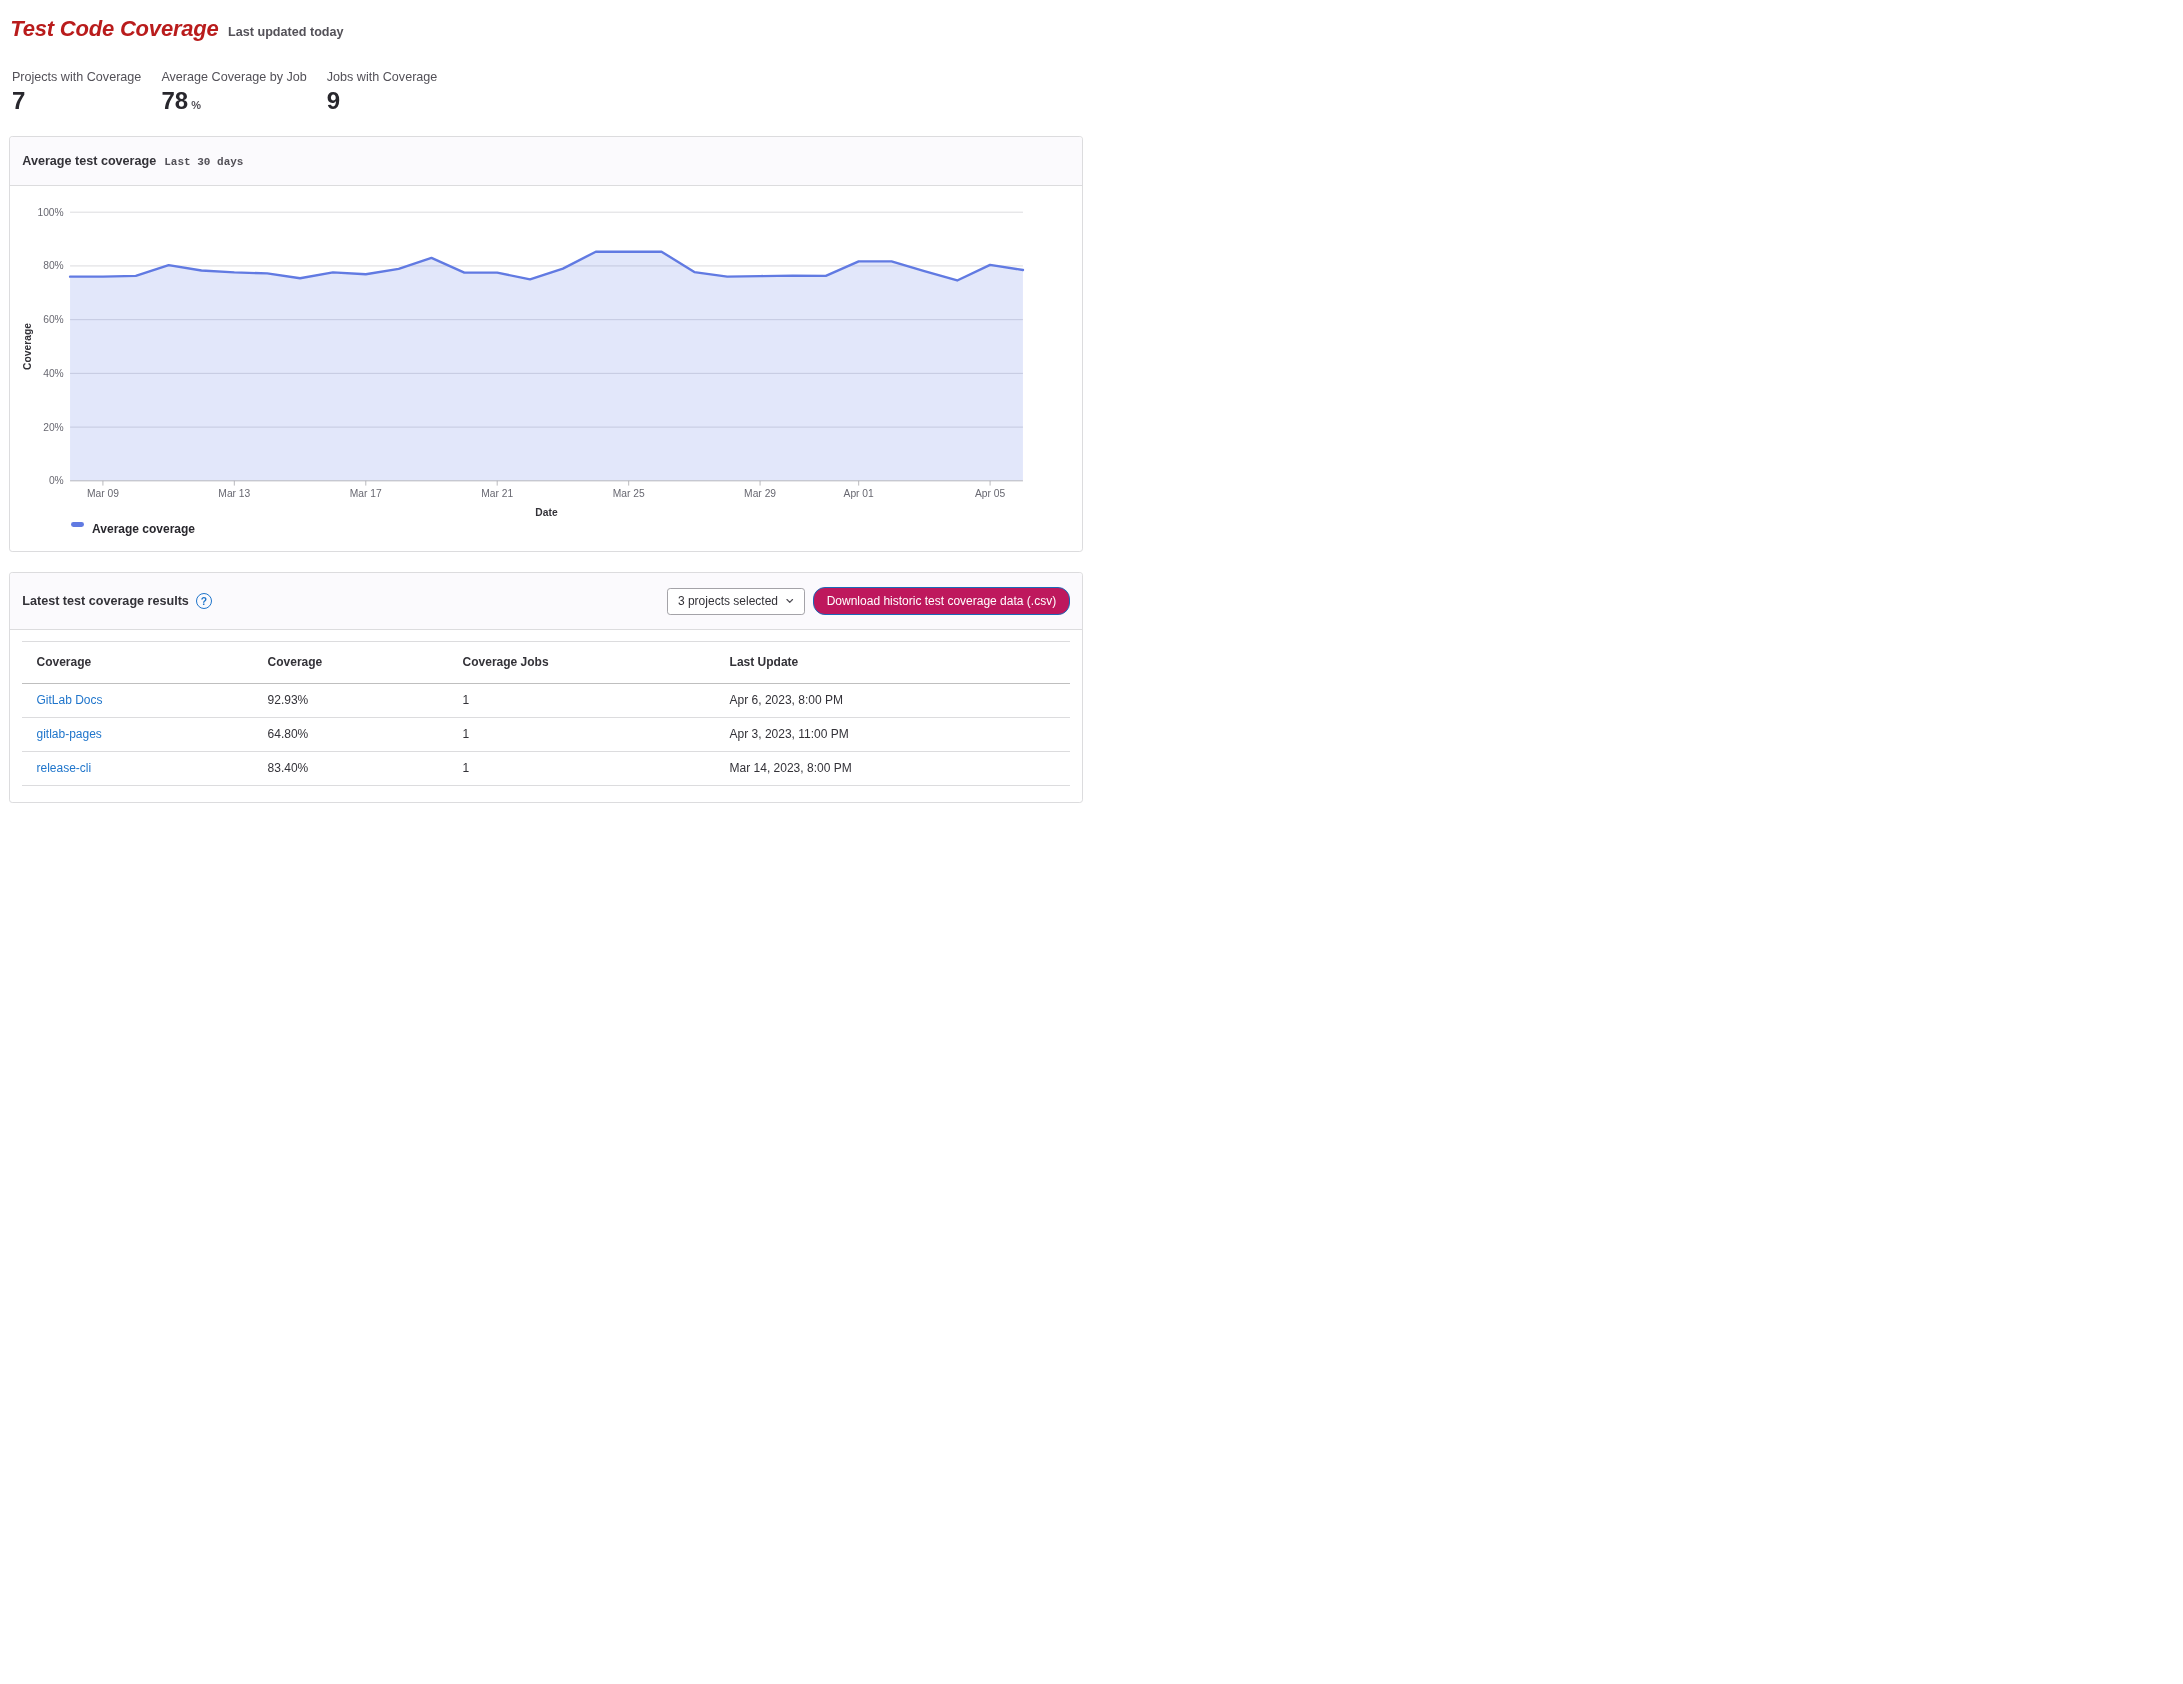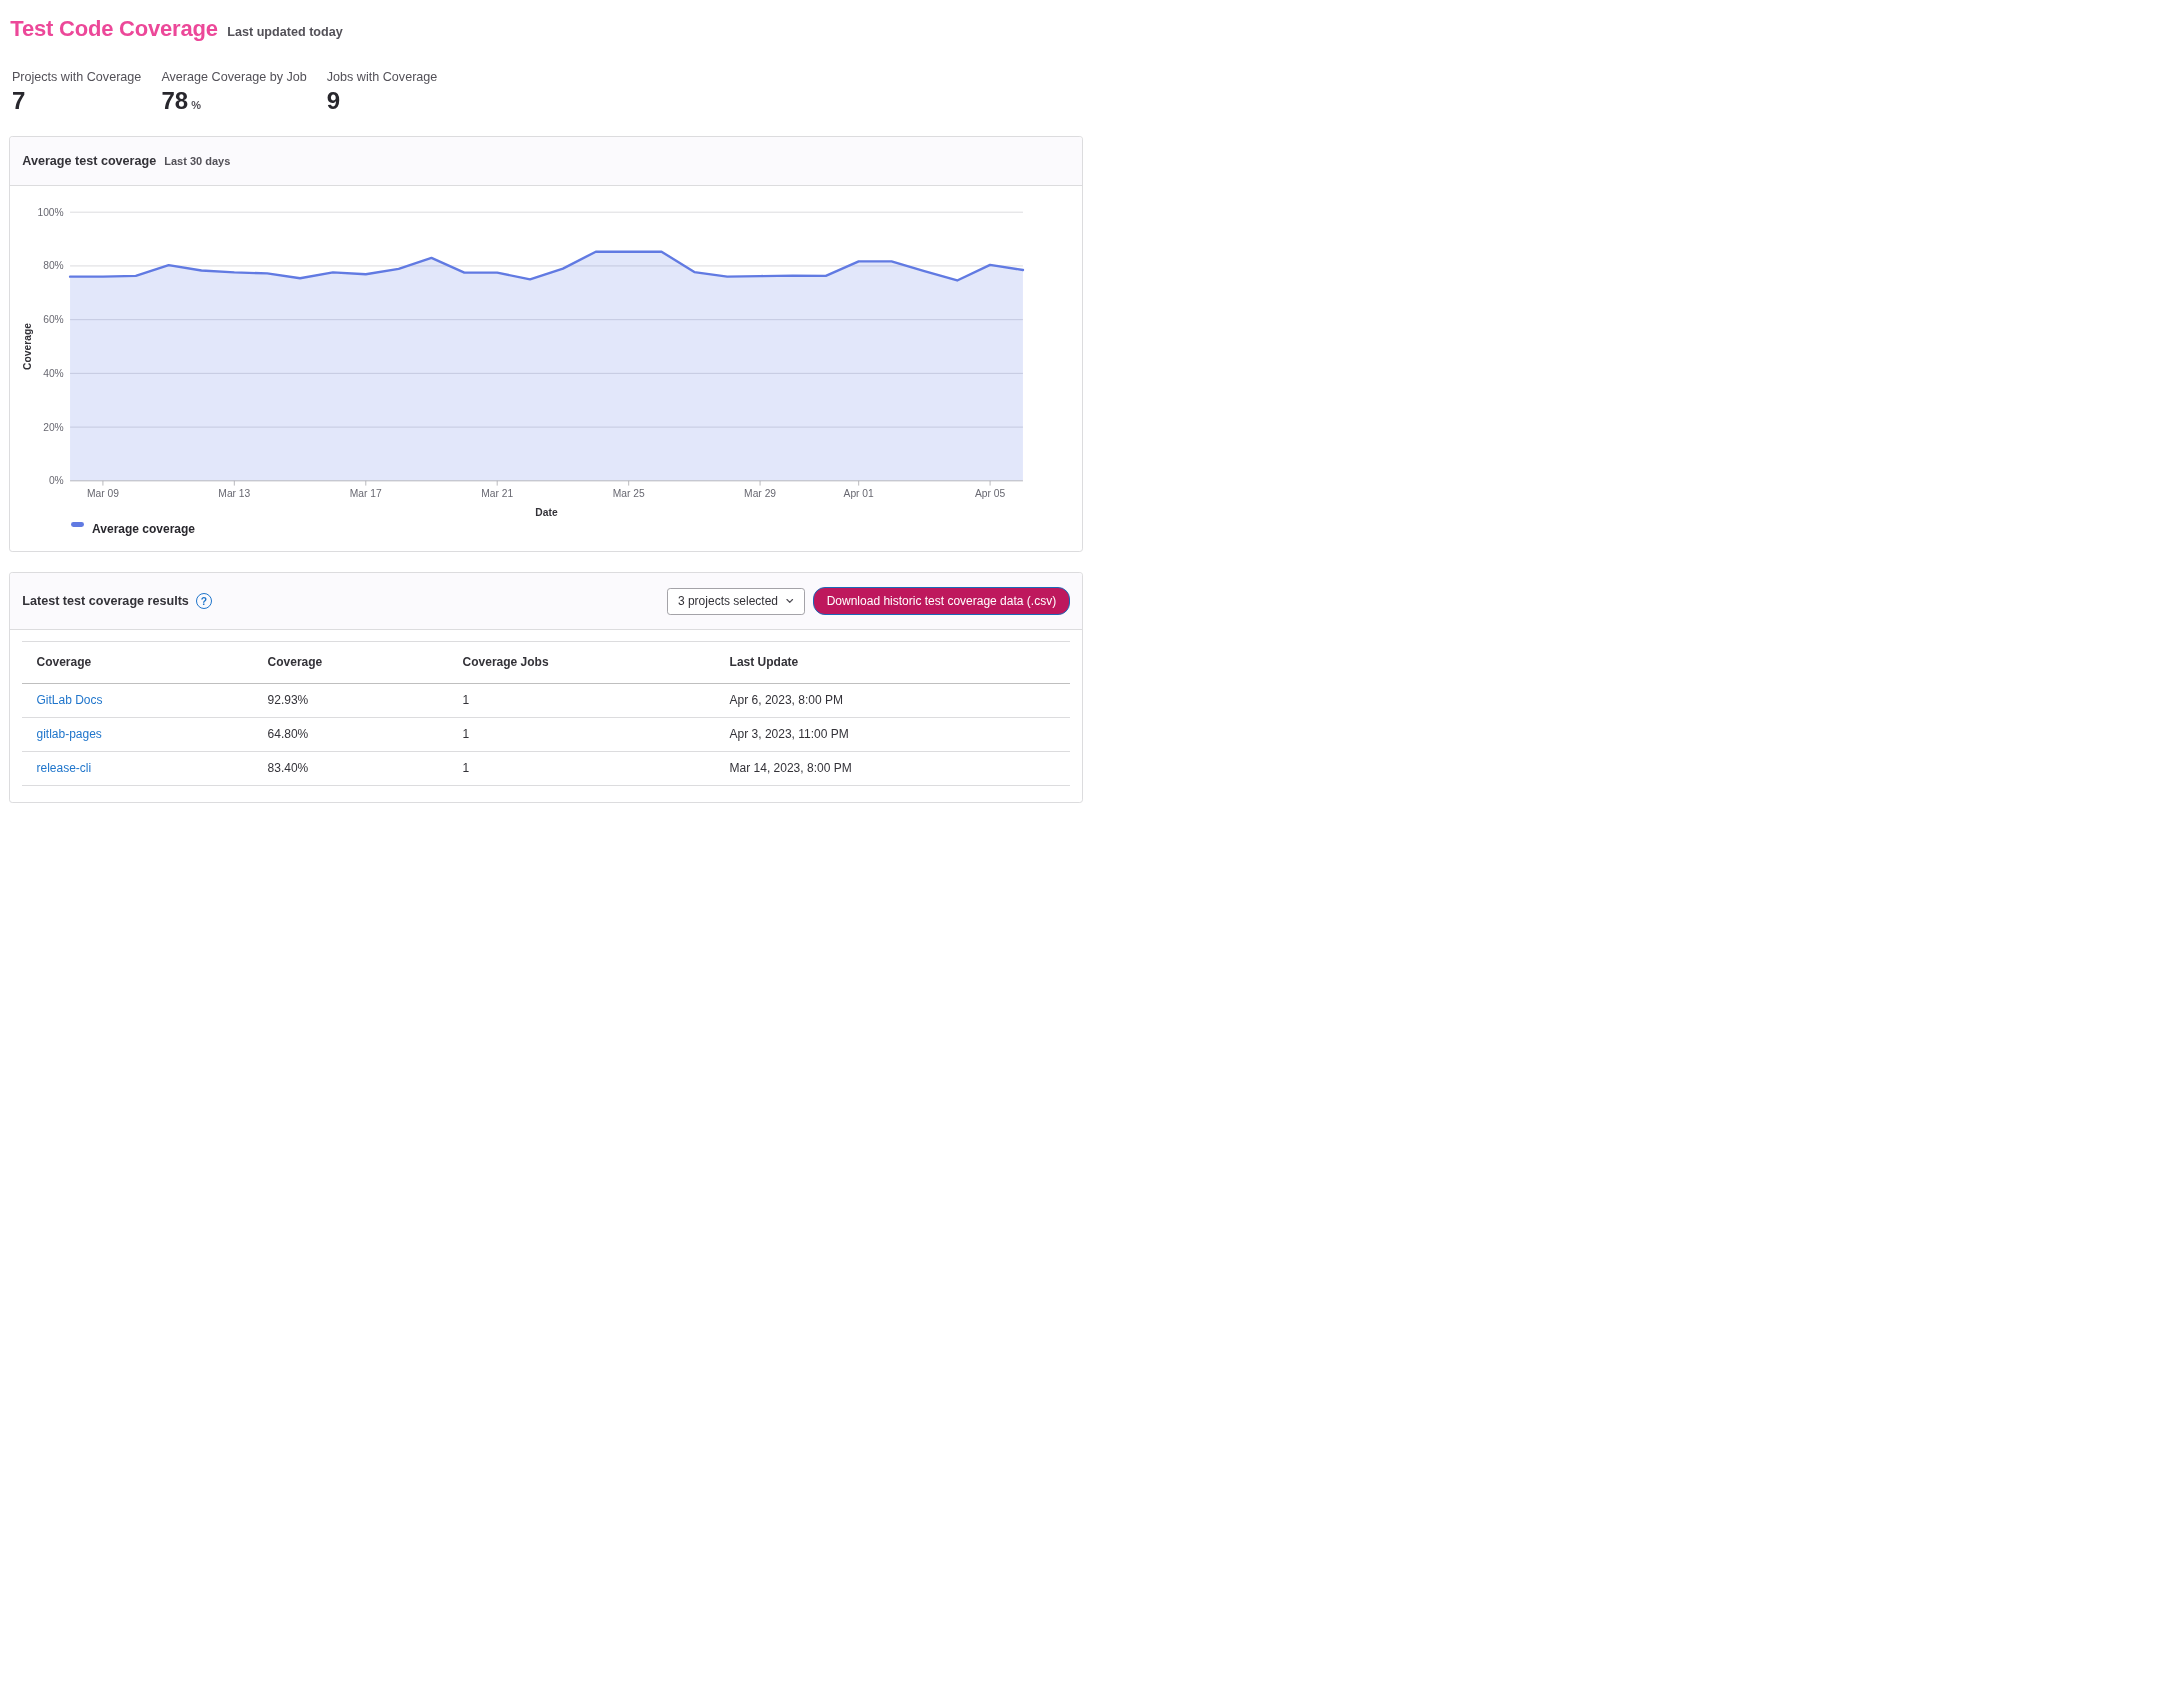--- a/index.html
+++ b/index.html
@@ -6,42 +6,42 @@
   html, body { background: #ffffff; }
   body {
     width: 1092px;
     font-family: "Liberation Sans", "DejaVu Sans", sans-serif;
     color: #333238;
   }
   .page { padding: 16px 8.7px 47px; }
 
   
   .page-header { display: flex; align-items: baseline; gap: 9.5px; padding-left: 1.6px; }
-  .page-header h1 { font-size: 22px; font-weight: 700; color: #ec4899; letter-spacing: -0.2px; }
+  .page-header h1 { font-size: 22px; font-weight: 700; color: #b91c1c; letter-spacing: -0.2px; font-style: italic; }
   .page-subtitle { font-size: 12.6px; font-weight: 600; color: #535158; }
 
   
   .stats-row { display: flex; gap: 20px; margin-top: 28.4px; padding-left: 3.2px; }
   .stat-label { font-size: 12.6px; color: #535158; }
   .stat-value-row { display: flex; align-items: baseline; gap: 3.2px; margin-top: 1.6px; }
   .stat-value { font-size: 24px; font-weight: 700; color: #28272d; line-height: 1.25; }
   .stat-unit { font-size: 11px; font-weight: 600; color: #535158; }
 
   
   .card { border: 0.8px solid #dcdcde; border-radius: 3.2px; margin-top: 20.5px; background: #fff; }
   .card-header {
     background: #fbfafd;
     border-bottom: 0.8px solid #dcdcde;
     border-radius: 3.2px 3.2px 0 0;
     padding: 16.6px 12.6px;
     display: flex; align-items: center;
   }
   .card-header .title-group { display: flex; align-items: baseline; gap: 8px; }
   .card-header h2 { font-size: 12.6px; font-weight: 700; color: #333238; }
-  .card-header .muted { font-size: 11px; font-weight: 600; color: #535158; }
+  .card-header .muted { font-size: 11px; font-weight: 600; color: #535158; font-family: Liberation Mono, monospace; }
   .card-header.between { justify-content: space-between; padding: 13.4px 12.6px; }
 
   
   .chart-body { padding: 4.7px 0 9.5px; }
   #coverage-chart { display: block; }
   .axlab { font-size: 13px; fill: #686871; }
   .axtitle { font-size: 13px; font-weight: 700; fill: #333238; }
   .legend { display: flex; align-items: flex-start; gap: 8px; margin: 0 0 1.6px 61px; height: 17.4px; }
   .legend-swatch { width: 13.4px; height: 4.7px; border-radius: 2.4px; display: inline-block; }
   .legend-label { font-size: 12px; font-weight: 700; color: #28272d; }

